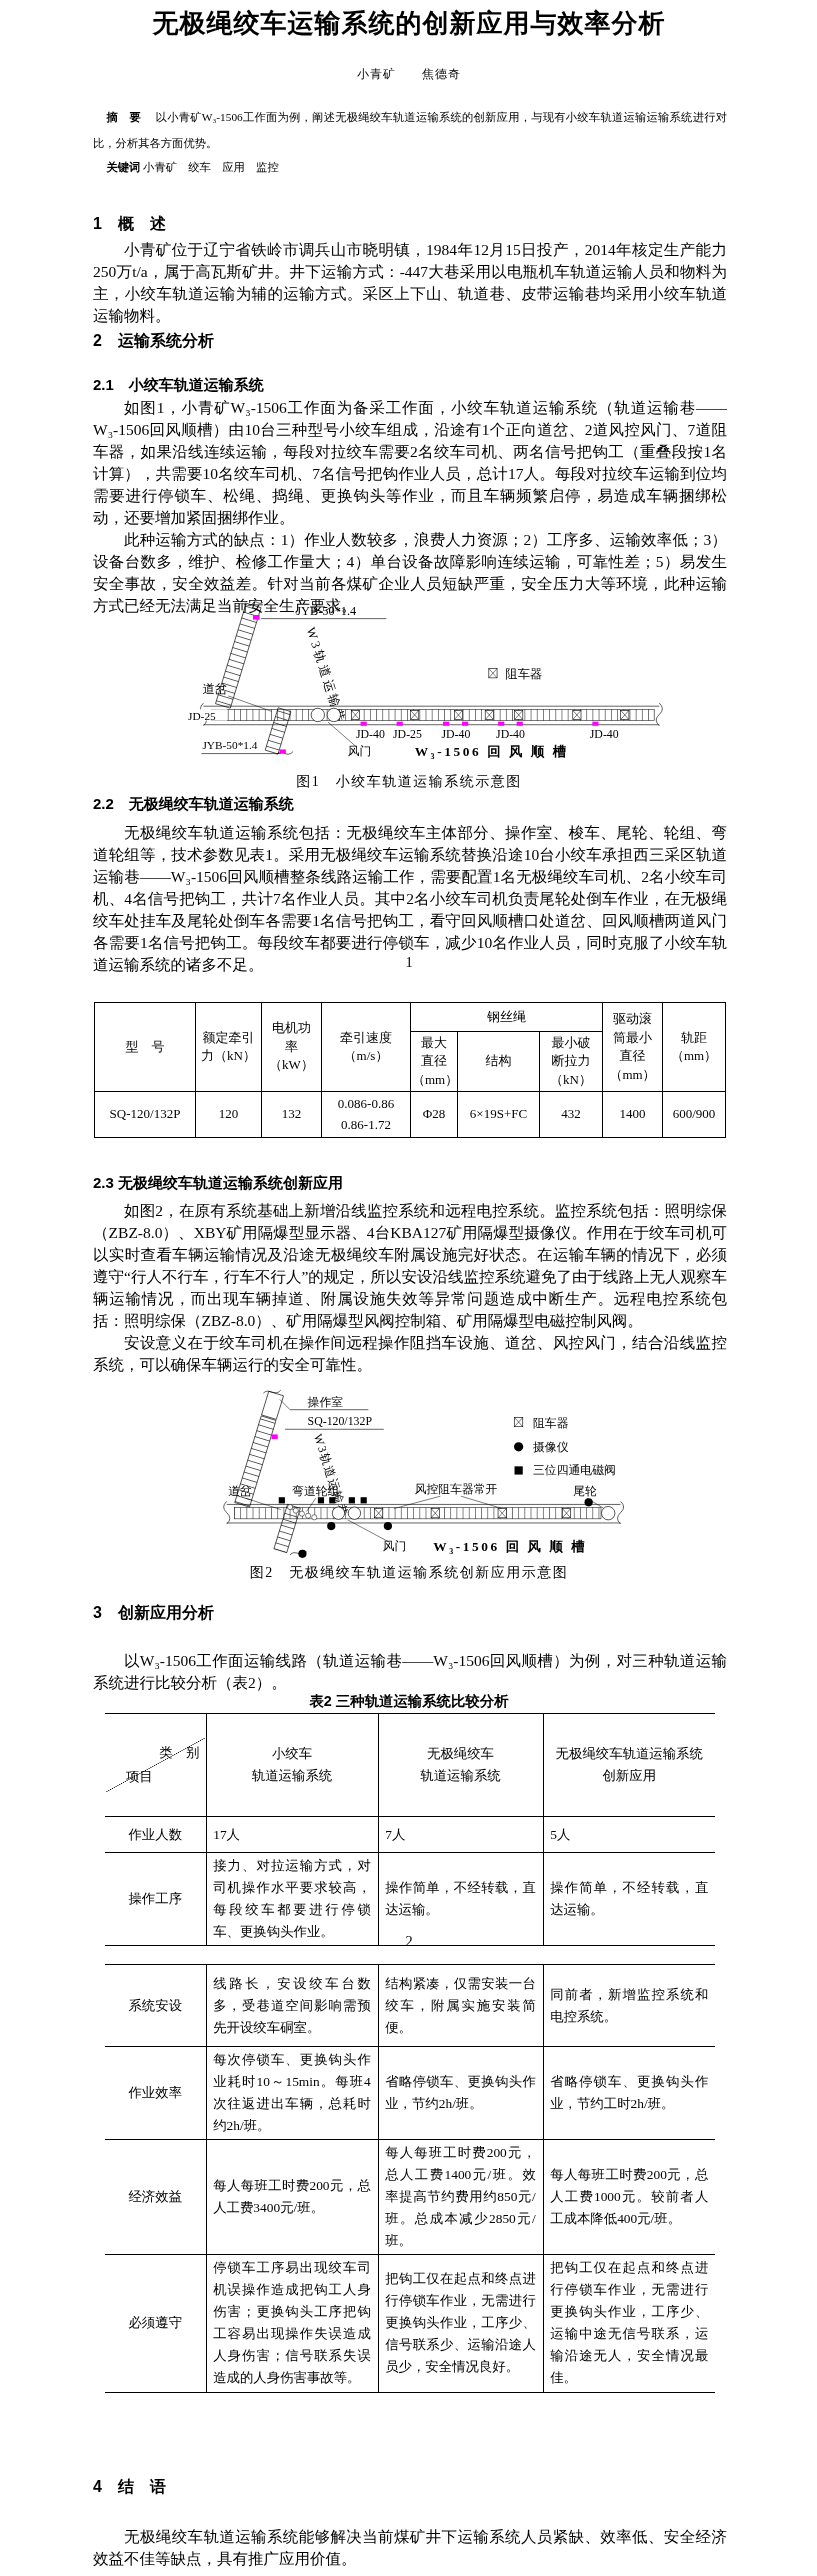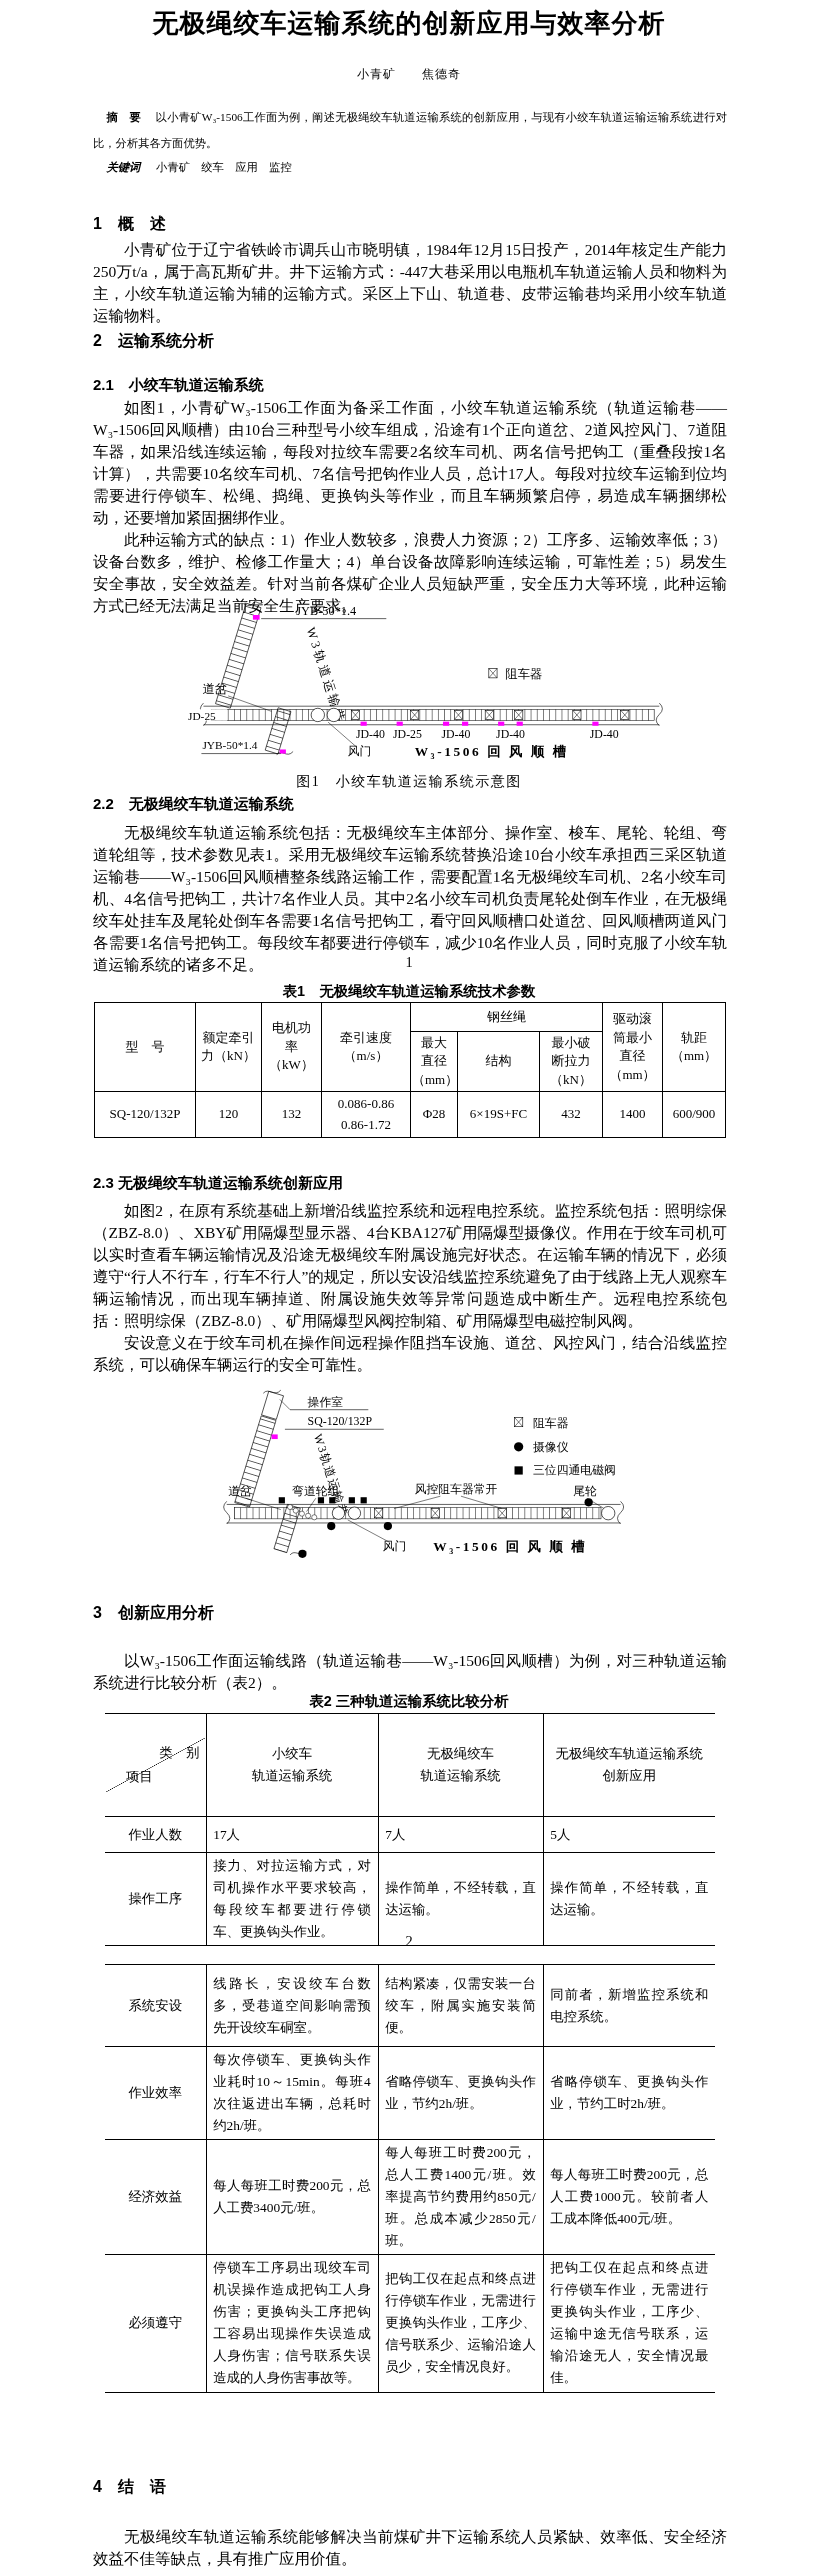--- a/index.html
+++ b/index.html
@@ -7,21 +7,21 @@
         font-family:"Liberation Serif","DejaVu Serif",serif;}
   .abs{position:absolute;}
   .center{left:0;right:0;text-align:center;}
   .hsans{font-family:Liberation Sans, sans-serif;font-weight:bold;}
   .doc-title{top:6.2px;font-size:26px;letter-spacing:1px;}
   .authors{top:66px;font-size:12px;letter-spacing:1px;}
   .abstract{top:104px;left:93px;width:634px;font-size:11.3px;line-height:26px;
             text-indent:13.4px;text-align:justify;}
   .abstract b{font-family:"Liberation Sans","DejaVu Sans",sans-serif;}
   .keywords{top:160px;left:93px;width:634px;font-size:11.3px;text-indent:13.4px;}
-  .keywords b{font-family:"Liberation Sans","DejaVu Sans",sans-serif;margin-right:13px;font-style:italic;}
+  .keywords b{font-family:"Liberation Sans","DejaVu Sans",sans-serif;margin-right:0;}
   .h1{font-size:16px;left:93px;}
   .h2{font-size:15px;left:93px;}
   .para{left:93px;width:634px;font-size:15.5px;line-height:22px;text-align:justify;}
   .para p{margin:0;text-indent:31px;}
   .pagenum{font-size:14.4px;}
   .figwrap{left:0;right:0;text-align:center;}
   .figcap{font-size:14px;margin-top:3.1px;letter-spacing:1.5px;}
   .tabcap{font-size:14.4px;}
   table{border-collapse:collapse;table-layout:fixed;}
   
@@ -163,21 +163,20 @@
     <div class="figcap">图1　小绞车轨道运输系统示意图</div>
   </div>
 
   <div class="abs hsans h2" style="top:795px">2.2　无极绳绞车轨道运输系统</div>
   <div class="abs para" style="top:822px">
     <p>无极绳绞车轨道运输系统包括：无极绳绞车主体部分、操作室、梭车、尾轮、轮组、弯道轮组等，技术参数见表1。采用无极绳绞车运输系统替换沿途10台小绞车承担西三采区轨道运输巷——W₃-1506回风顺槽整条线路运输工作，需要配置1名无极绳绞车司机、2名小绞车司机、4名信号把钩工，共计7名作业人员。其中2名小绞车司机负责尾轮处倒车作业，在无极绳绞车处挂车及尾轮处倒车各需要1名信号把钩工，看守回风顺槽口处道岔、回风顺槽两道风门各需要1名信号把钩工。每段绞车都要进行停锁车，减少10名作业人员，同时克服了小绞车轨道运输系统的诸多不足。</p>
   </div>
 
   <div class="abs center pagenum" style="top:954px">1</div>
 
-  <div class="abs center hsans tabcap" style="top:982px">表1　无极绳绞车轨道运输系统技术参数</div>
 
   <table class="t1">
     <colgroup>
       <col style="width:101px">
         <col style="width:66px">
         <col style="width:60px">
         <col style="width:89px">
       <col style="width:47px">
         <col style="width:82px">
         <col style="width:63px">
@@ -312,20 +311,21 @@
 
       <circle cx="398" cy="274" r="8" fill="#000"></circle>
       <circle cx="508" cy="274" r="8" fill="#000"></circle>
       <circle cx="898" cy="228" r="8" fill="#000"></circle>
       <circle cx="342" cy="328" r="8" fill="#000"></circle>
 
       <text x="498" y="320" font-size="23">风门</text>
       <line x1="512" y1="306" x2="430" y2="262" stroke="#000" stroke-width="1"></line>
       <text x="596" y="322" font-size="26" letter-spacing="5" class="lane-label">W₃-1506 回 风 顺 槽</text>
     </svg>
+    <div class="figcap">图2　无极绳绞车轨道运输系统创新应用示意图</div>
   </div>
 
   <div class="abs hsans h1" style="top:1603px">3　创新应用分析</div>
   <div class="abs para" style="top:1650px">
     <p>以W₃-1506工作面运输线路（轨道运输巷——W₃-1506回风顺槽）为例，对三种轨道运输系统进行比较分析（表2）。</p>
   </div>
 
   <div class="abs center hsans tabcap" style="top:1692px">表2 三种轨道运输系统比较分析</div>
 
   <table class="t2 t2a">

